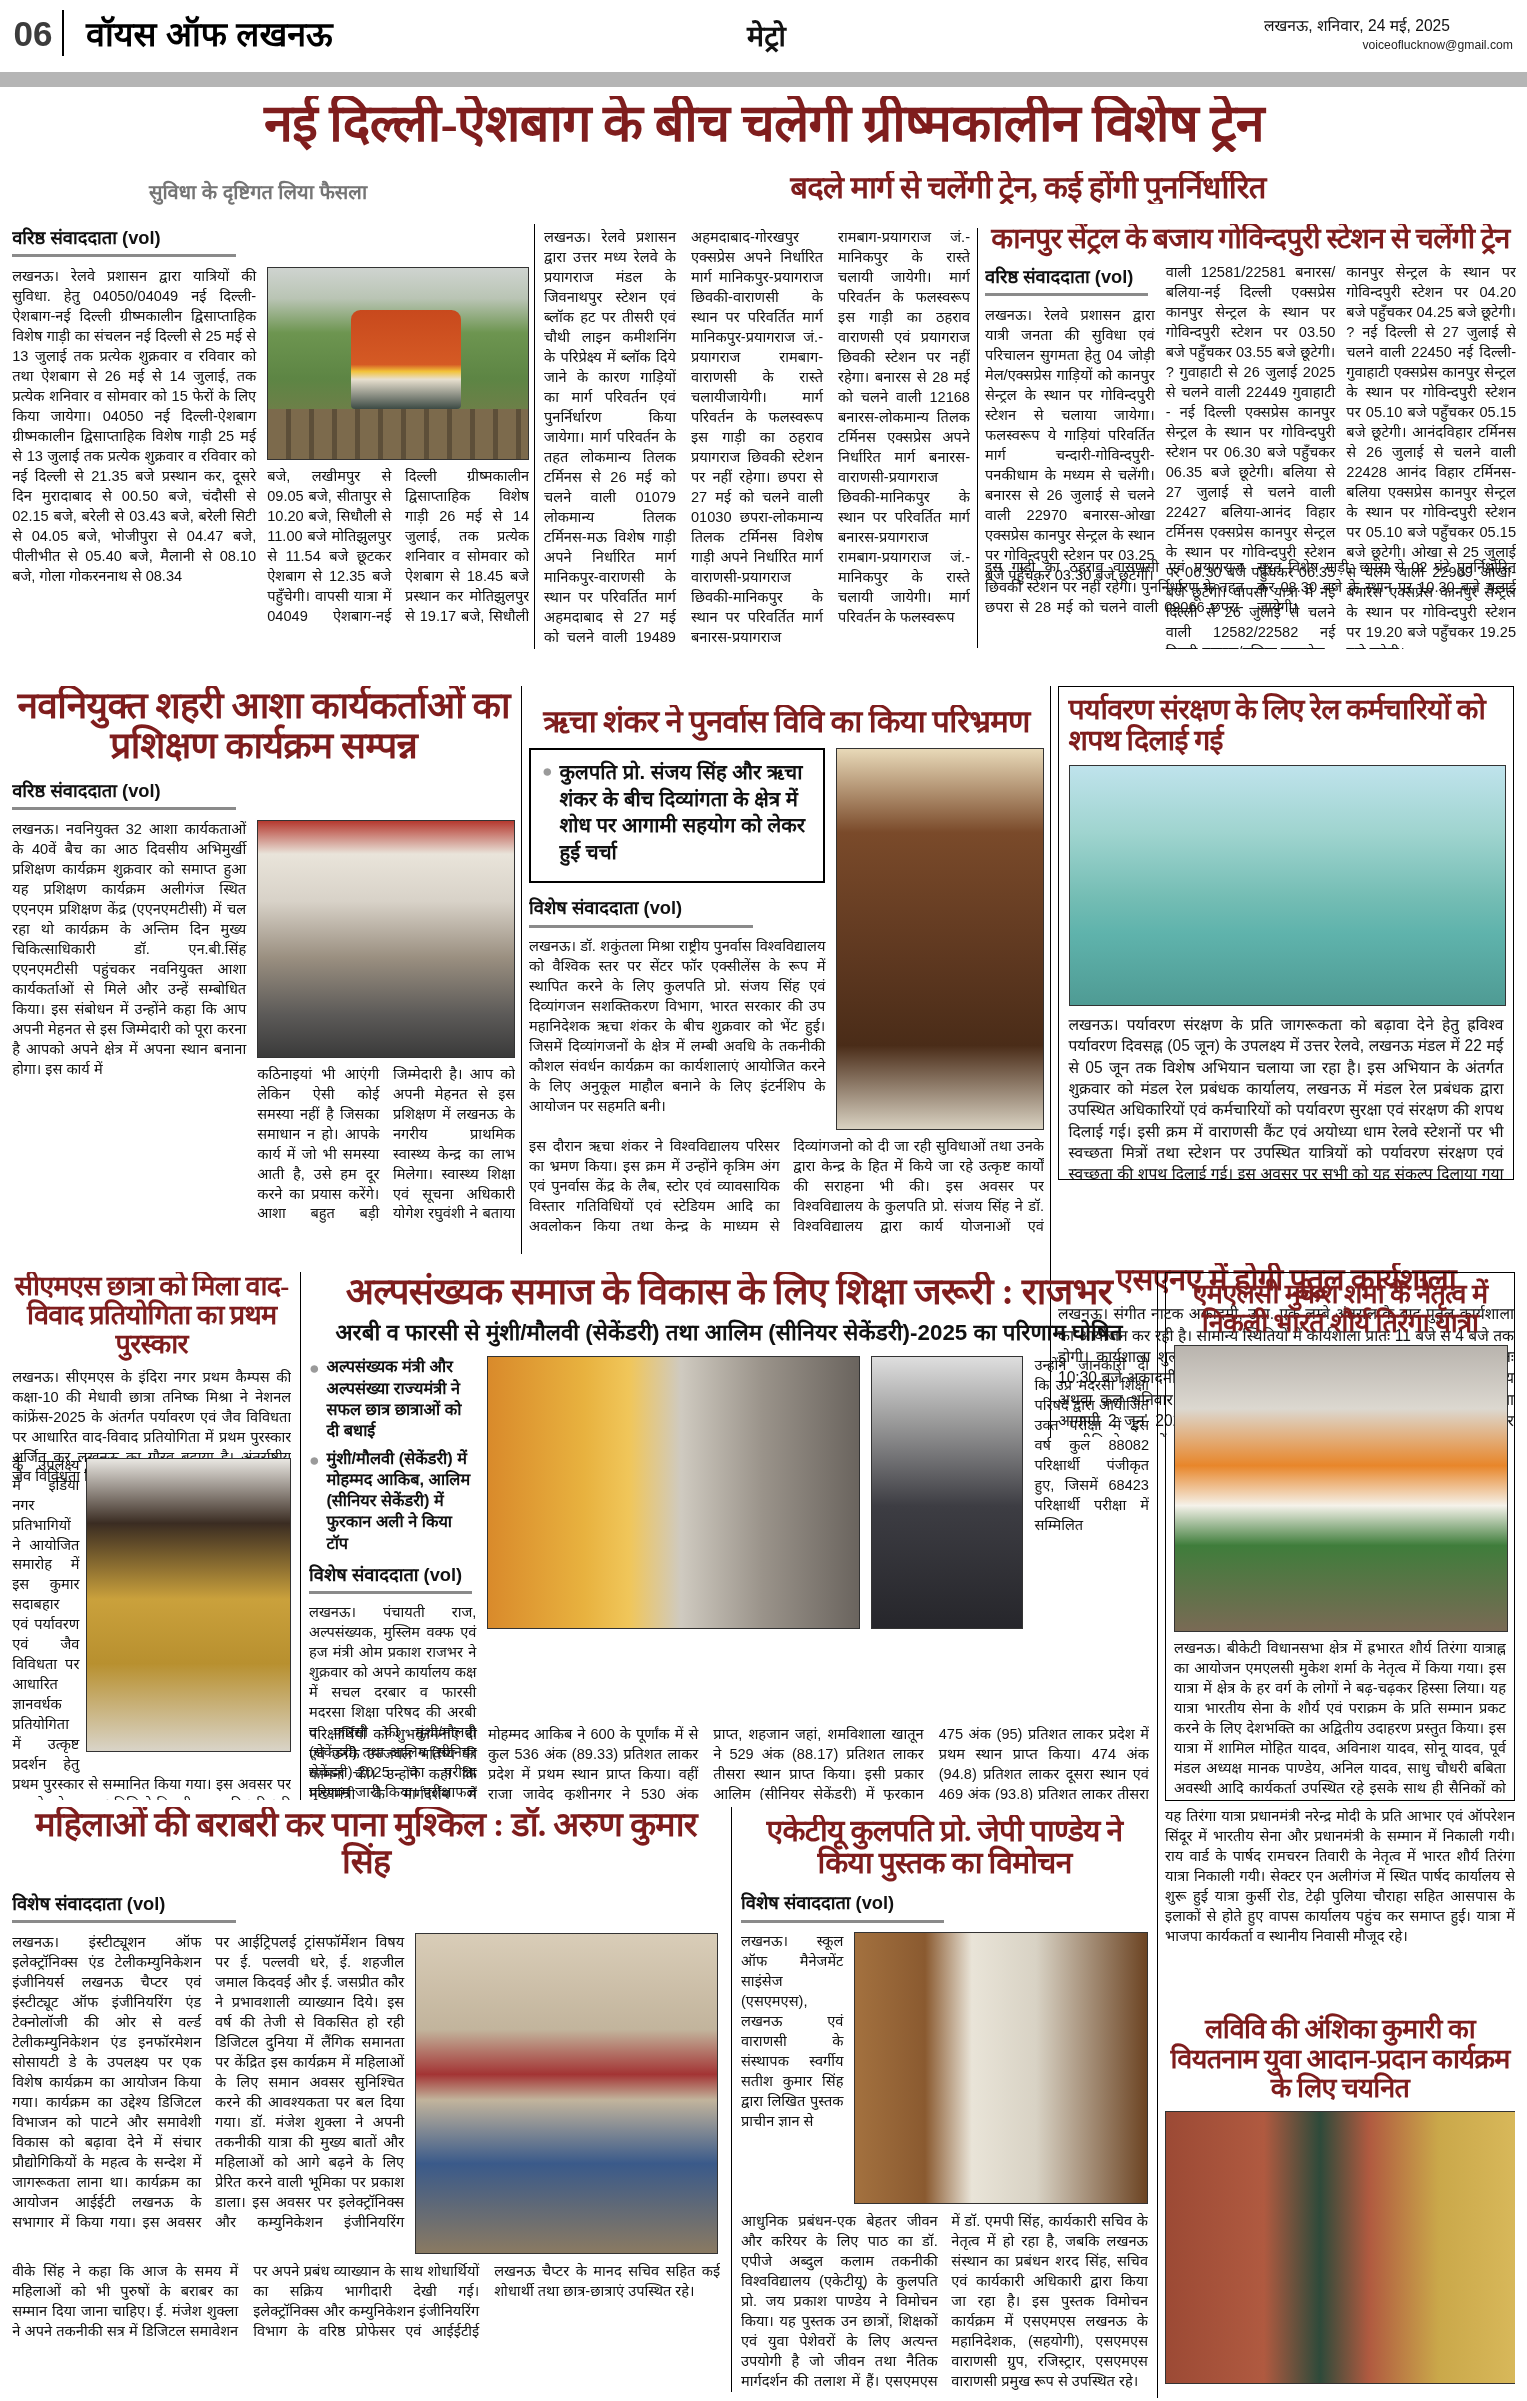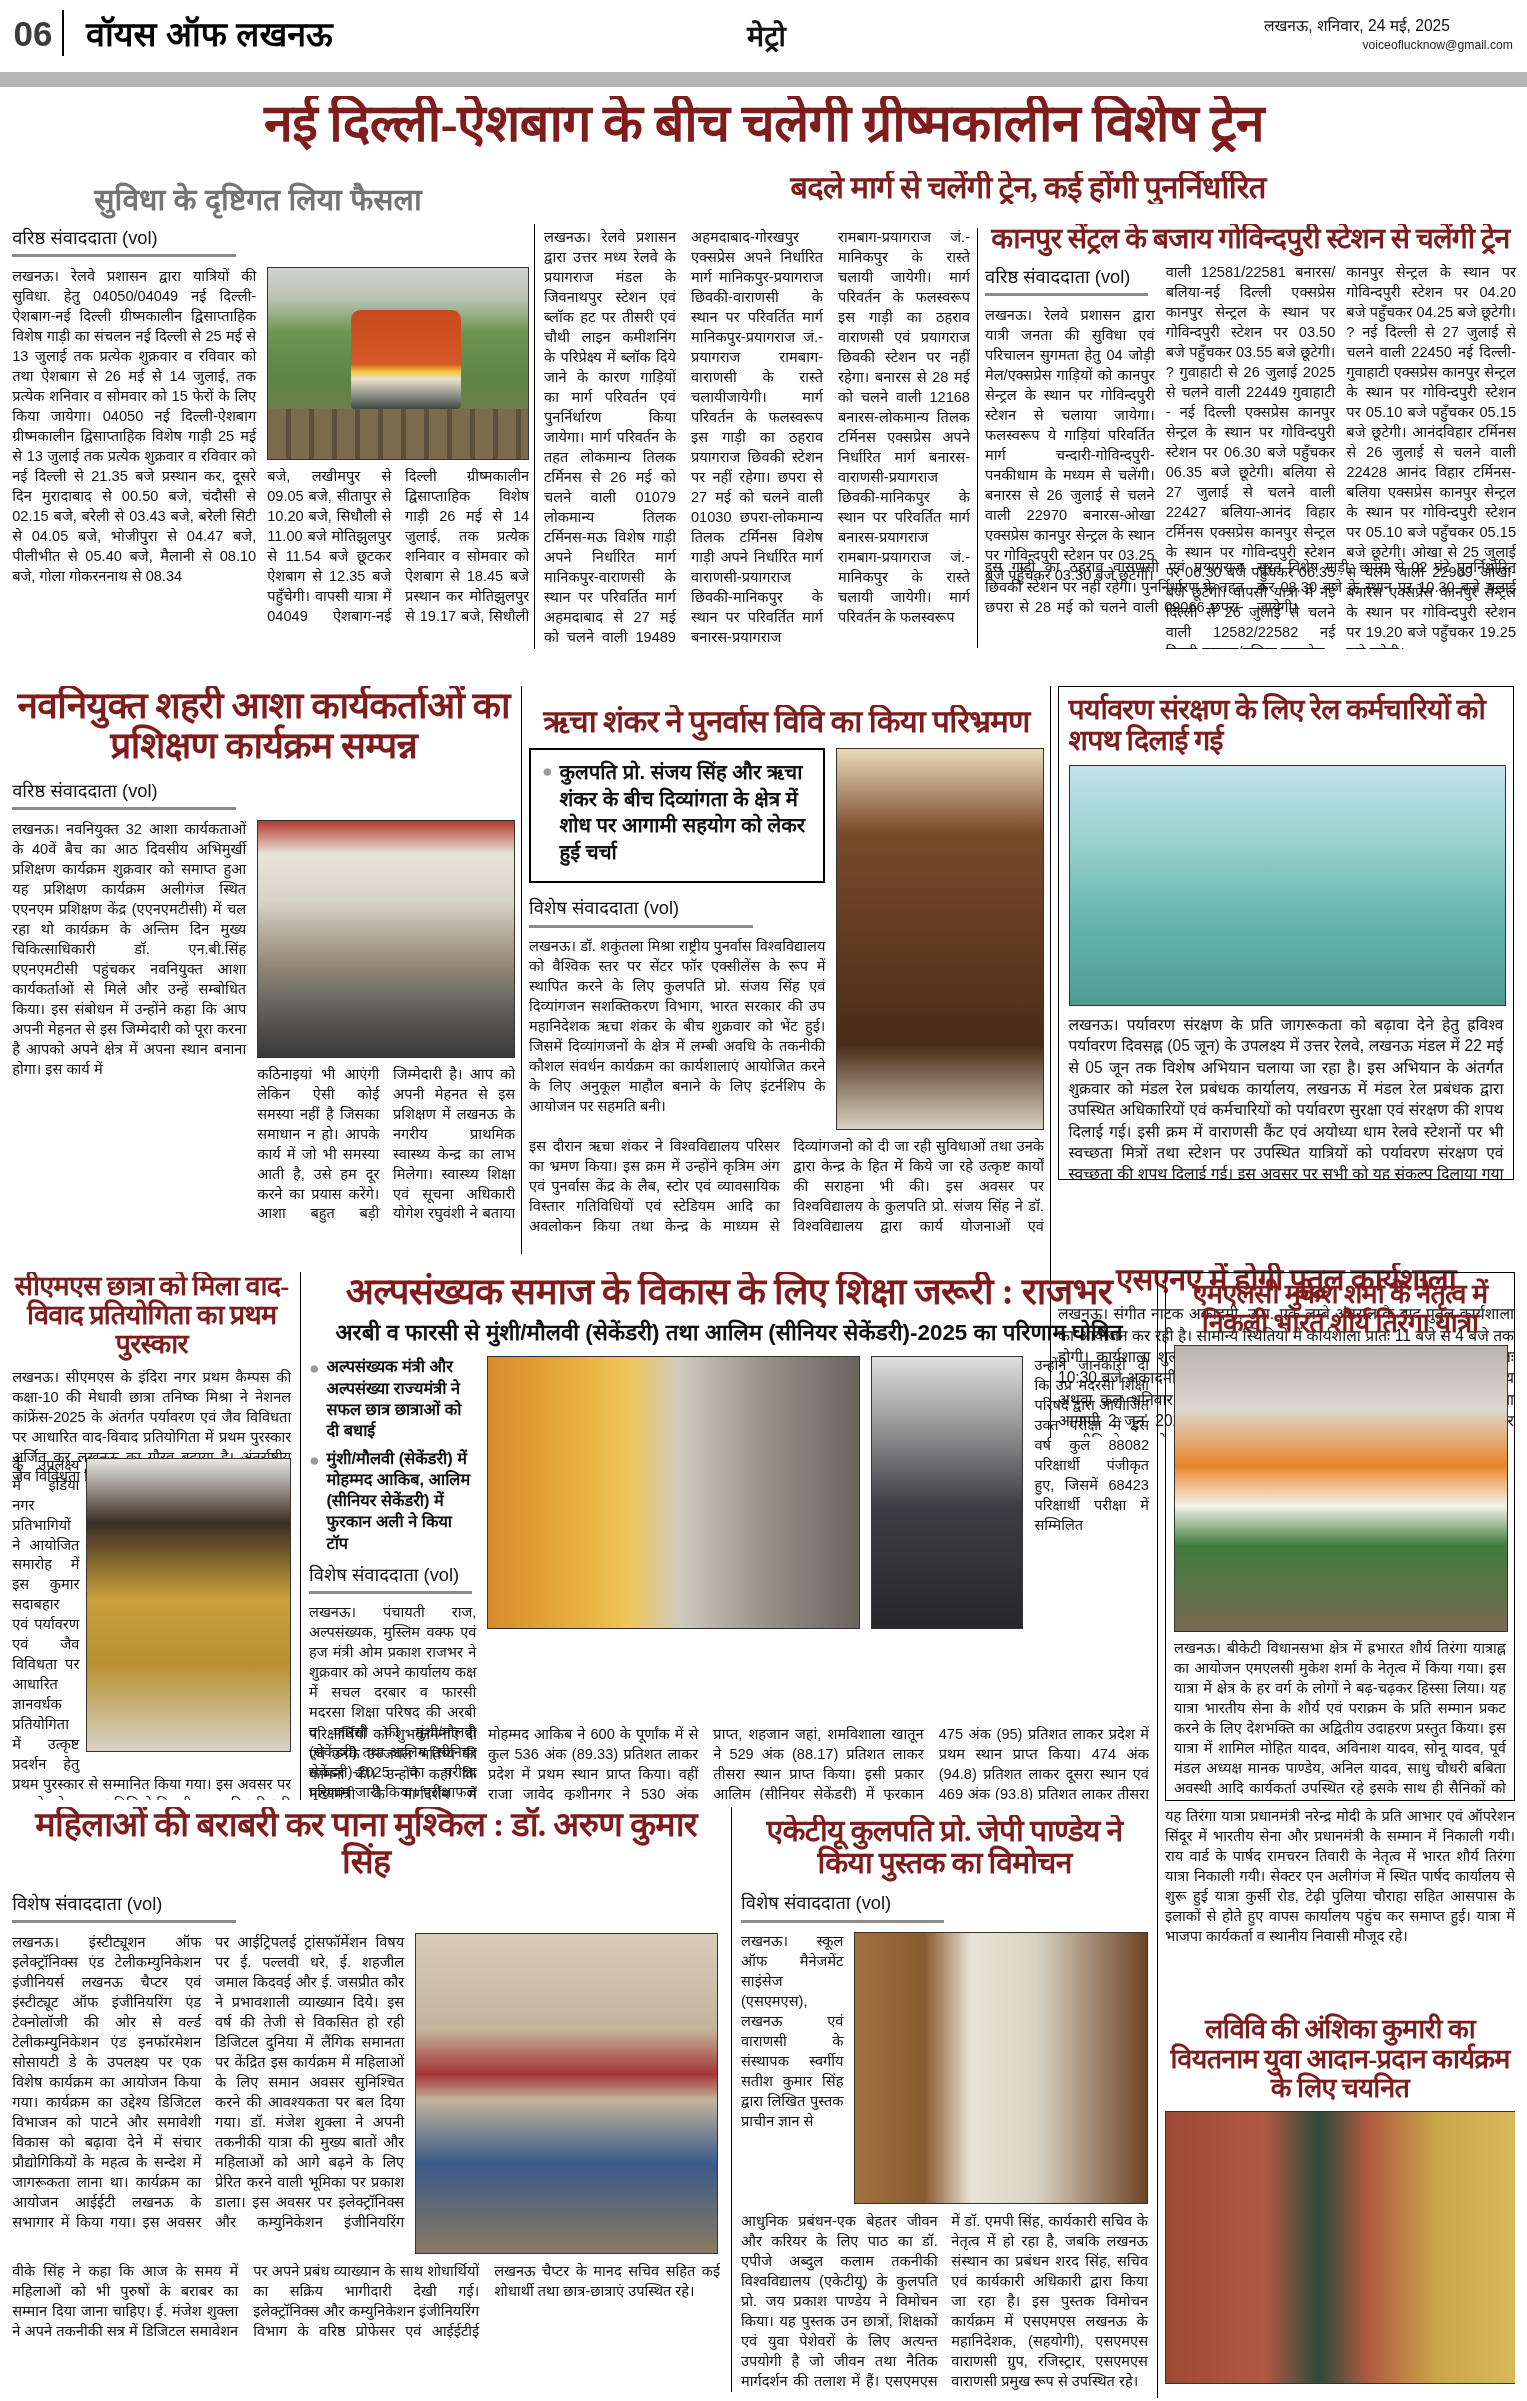--- a/index.html
+++ b/index.html
@@ -10,22 +10,22 @@
   .mast{display:flex;align-items:baseline;gap:9.5px;}
   .pageno{font-size:35px;font-weight:900;color:#3c3c3c;}
   .mastname{font-size:34px;font-weight:900;color:#000;border-left:2.7px solid #000;padding-left:22px;}
   .section{font-size:28.5px;font-weight:900;}
   .dateline{font-size:15.6px;font-weight:400;text-align:center;}
   .email{font-size:12.2px;color:#222;text-align:right;margin-top:2.7px;}
   .graybar{background:#b5b5b5;}
   
   .hl{font-weight:900;color:#7f1d1d;line-height:1.08;letter-spacing:-0.7px;font-family:Liberation Serif, serif;}
   .center{text-align:center;}
-  .kicker{font-size:30px;font-weight:900;color:#757575;text-align:center;}
-  .byline{font-size:18.3px;font-weight:400;border-bottom:3.4px solid #8a8a8a;padding-bottom:5.4px;margin-bottom:9.5px;}
+  .kicker{font-size:20px;font-weight:900;color:#757575;text-align:center;}
+  .byline{font-size:18.3px;font-weight:700;border-bottom:3.4px solid #8a8a8a;padding-bottom:5.4px;margin-bottom:9.5px;}
   .body{font-size:14.6px;line-height:1.37;text-align:justify;}
   .body.big{font-size:15.6px;}
   .cols2{column-count:2;column-gap:13.6px;}
   .cols3{column-count:3;column-gap:15px;}
   .vline{position:absolute;width:1.4px;background:#000;}
   .photo{border:0.7px solid #333;position:relative;}
   .bulletbox{border:2px solid #000;padding:9.5px 11px;font-size:20.3px;font-weight:900;line-height:1.3;}
   .bullet-item{display:flex;gap:6.8px;margin-bottom:6.8px;}
   .dot{color:#9a9a9a;font-size:17.6px;line-height:1.4;}
   .boxed{border:1.4px solid #000;}

